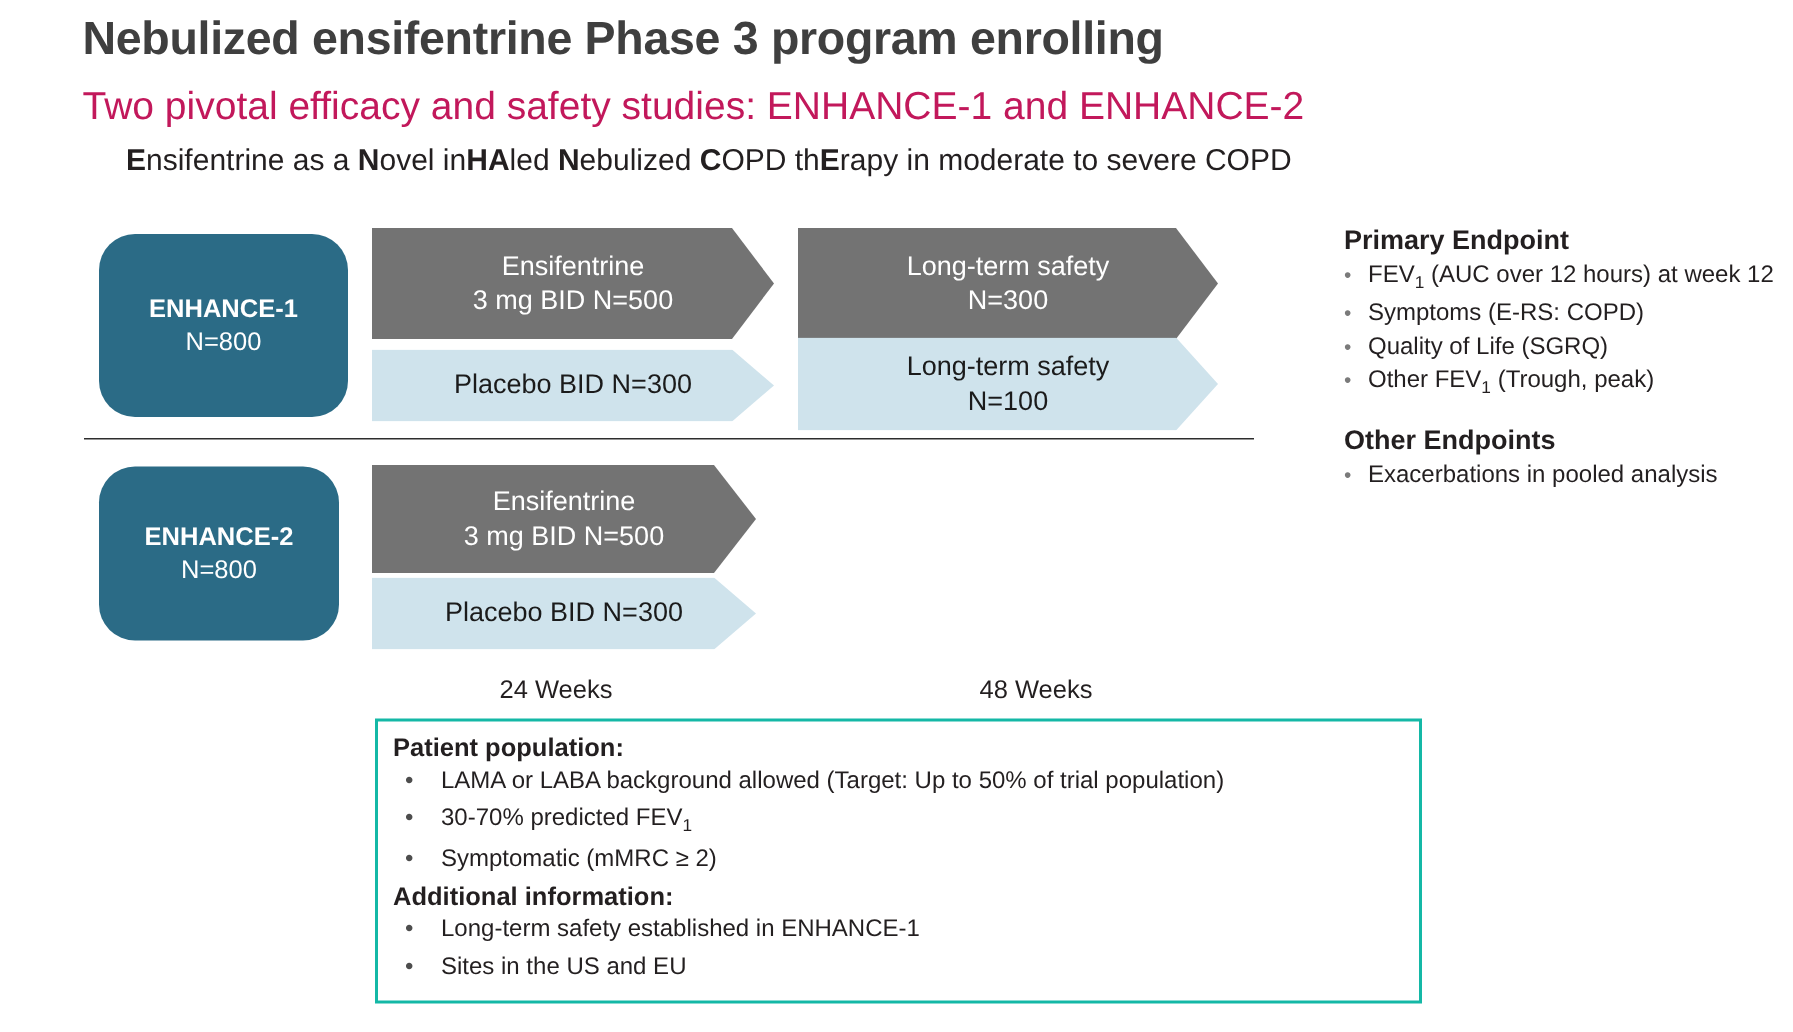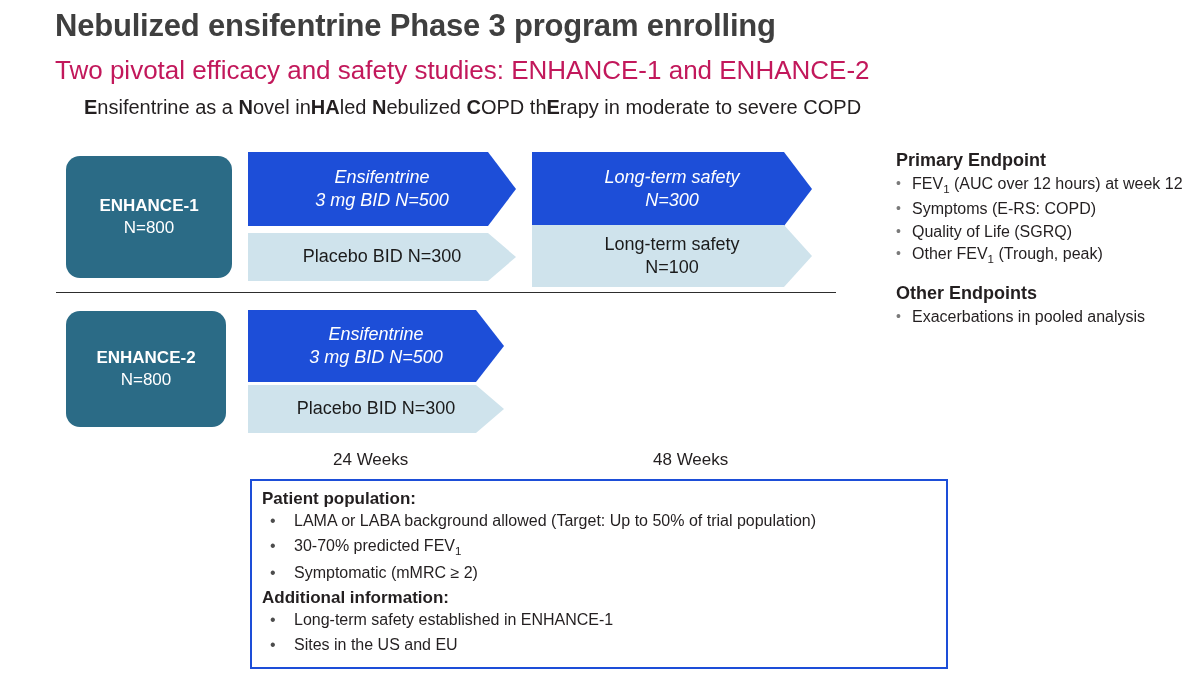--- a/index.html
+++ b/index.html
@@ -43,21 +43,21 @@
     color: #231f20;
     white-space: nowrap;
   }
   #acronym b { font-weight: bold; }
 
   
   .rounded-box {
     position: absolute;
     background: #2b6b86;
     color: #ffffff;
-    border-radius: 14px;
+    border-radius: 24px;
     display: flex;
     flex-direction: column;
     align-items: center;
     justify-content: center;
     text-align: center;
     line-height: 1.3;
   }
   .rounded-box .ln1 { font-size: 17px; font-weight: bold; }
   .rounded-box .ln2 { font-size: 17px; font-weight: normal; }
 
@@ -65,23 +65,22 @@
     position: absolute;
     display: flex;
     flex-direction: column;
     align-items: center;
     justify-content: center;
     text-align: center;
     line-height: 1.28;
     box-sizing: border-box;
   }
   .chev-dark {
-    background: #1d4ed8;
+    background: #737373;
     color: #ffffff;
-    font-style: italic;
   }
   .chev-light {
     background: #cfe3ec;
     color: #1b1b1b;
   }
   .chev-shape {
     clip-path: polygon(0 0, calc(100% - 28px) 0, 100% 50%, calc(100% - 28px) 100%, 0 100%);
   }
   .chevron .t { font-size: 18px; }
 
@@ -129,21 +128,21 @@
   .ep-text { flex: 1; }
   sub { font-size: 0.72em; }
 
   
   #panel {
     position: absolute;
     left: 250px;
     top: 479px;
     width: 698px;
     height: 190px;
-    border: 2px solid #1d4ed8;
+    border: 2px solid #14b8a6;
     box-sizing: border-box;
     padding: 8px 10px 0 10px;
   }
   .panel-head {
     font-size: 17px;
     font-weight: bold;
     color: #231f20;
     margin: 0 0 2px 0;
   }
   .panel-item {

